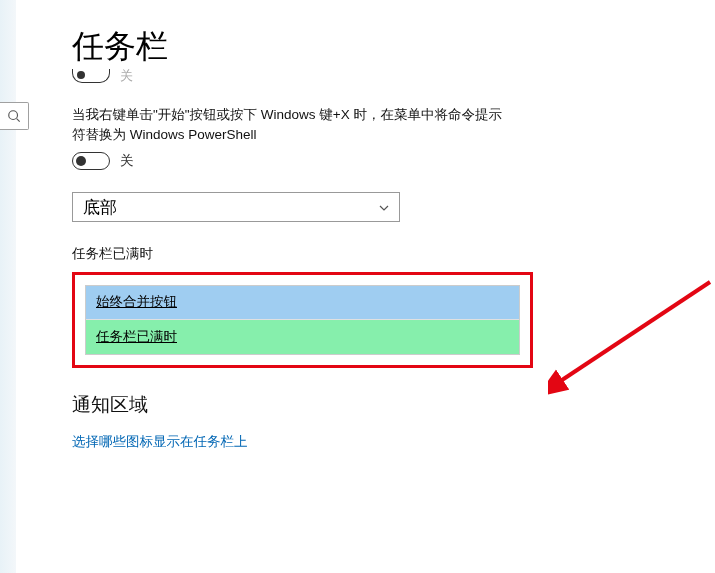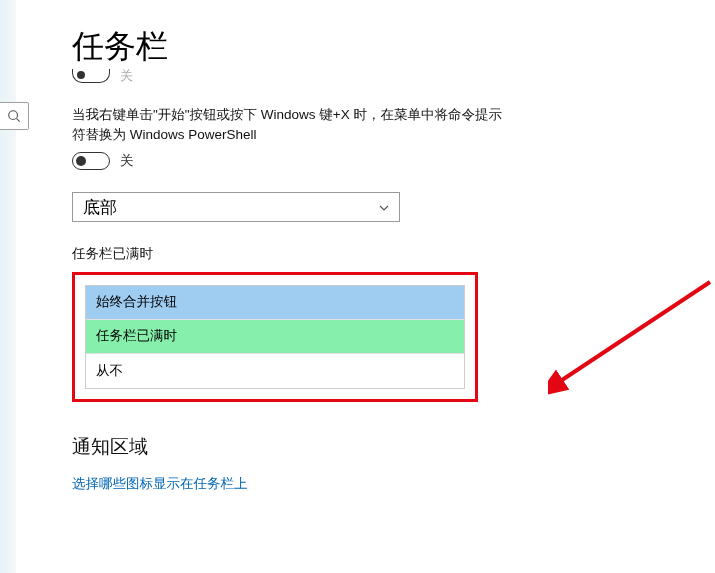--- a/index.html
+++ b/index.html
@@ -28,29 +28,29 @@
     .off .toggle-track { border: 1px solid #333; background: #fff; }
     .off .toggle-knob { width: 10px; height: 10px; border-radius: 50%; background: #333; position: absolute; left: 3px; top: 3px; }
     .on .toggle-track { background: #0078d4; border: 1px solid #0078d4; }
     .on .toggle-knob { width: 10px; height: 10px; border-radius: 50%; background: #fff; position: absolute; right: 3px; top: 3px; }
     .toggle-label { font-size: 13.5px; color: #333; }
 
     .select-box { width: 328px; height: 30px; border: 1px solid #999; padding: 0 10px; display: flex; align-items: center; justify-content: space-between; margin-top: 4px; cursor: pointer; background: #fff; }
     .select-val { font-size: 17px; }
     .chev { font-size: 11px; color: #555; }
 
-    .dropdown-wrap { position: relative; width: 406px; }
+    .dropdown-wrap { position: relative; width: 461px; text-decoration: underline; }
     .dropdown-highlight { border: 3px solid #e30613; padding: 10px 10px; }
     .dropdown-list { border: 1px solid #ccc; background: #fff; }
     .dropdown-item { height: 34px; padding: 0 10px; display: flex; align-items: center; font-size: 13.5px; border-bottom: 1px solid #e0e0e0; cursor: pointer; }
     .dropdown-item:last-child { border-bottom: none; }
     .dropdown-item.selected { background: #9fcdf1; }
     .dropdown-item.alt { background: #86efac; }
 
-    .section-title { font-size: 19px; font-weight: 400; margin-top: 32px; margin-bottom: 14px; color: #111; }
+    .section-title { font-size: 19px; font-weight: 400; margin-top: 24px; margin-bottom: 14px; color: #111; }
 
     .link { color: #0066b4; font-size: 13.5px; text-decoration: none; display: inline-block; }
 
     .arrow { position: absolute; top: 278px; left: 548px; pointer-events: none; }
   </style>
 </head>
 <body>
 
 <div class="outer">
   <div class="edge-strip"></div>
@@ -96,21 +96,20 @@
 
     <div class="setting-block" style="margin-bottom:4px;">
       <div class="setting-desc">任务栏已满时</div>
     </div>
 
     <div class="dropdown-wrap">
       <div class="dropdown-highlight">
         <div class="dropdown-list">
           <div class="dropdown-item selected">始终合并按钮</div>
           <div class="dropdown-item alt">任务栏已满时</div>
-          <div class="dropdown-item">从不</div>
         </div>
       </div>
     </div>
 
     <h2 class="section-title">通知区域</h2>
     <a class="link" href="#">选择哪些图标显示在任务栏上</a>
   </div>
 </div>
 
 <svg class="arrow" width="165" height="120" viewBox="0 0 165 120">

